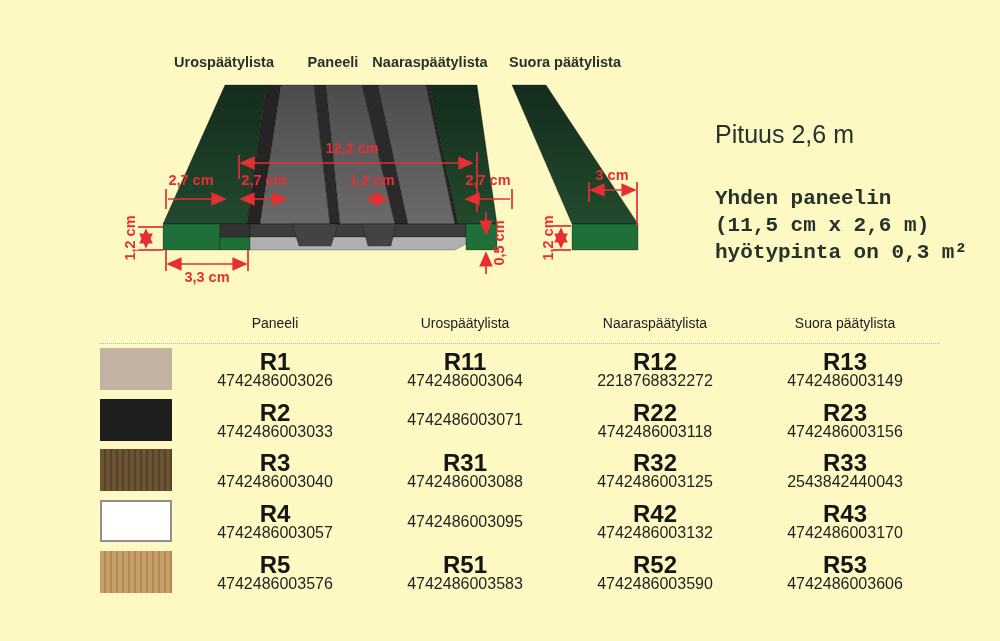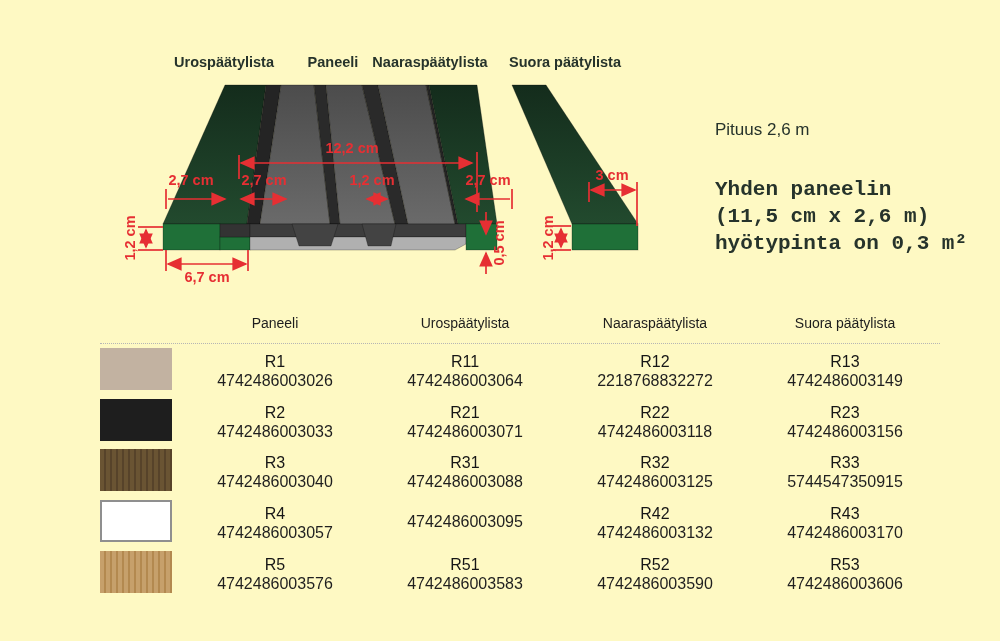--- a/index.html
+++ b/index.html
@@ -16,38 +16,38 @@
   }
   .diagram-svg { position:absolute; left:0; top:0; }
   .dim {
     position:absolute; transform:translateX(-50%);
     color:var(--dimension-red,#e62f33); font-weight:700; font-size:14.5px;
     white-space:nowrap; line-height:1;
   }
   .dim.rot { transform:translate(-50%,-50%) rotate(-90deg); }
   
   .info { position:absolute; left:715px; top:120px; color:var(--text-dark,#24332a); }
-  .info-length { font-size:17px; font-weight:500; }
+  .info-length { font-size:25px; font-weight:500; }
   .info-area { margin-top:36px; font-size:21px; font-weight:700; line-height:27px;font-family:Liberation Mono, monospace; }
   
   .ptable { position:absolute; left:100px; top:303px; width:840px; }
   .thead {
     display:grid; grid-template-columns:80px 190px 190px 190px 190px;
     align-items:center; height:40px;
     border-bottom:1px dotted #b5b5b5;
   }
   .th { text-align:center; font-size:14px; font-weight:500; color:#1d1d1d; }
   .trow {
     display:grid; grid-template-columns:80px 190px 190px 190px 190px;
     align-items:center; height:50.6px;
   }
   .swcell { display:flex; align-items:center; justify-content:flex-start; }
   .swatch { width:72px; height:42px; box-sizing:border-box; }
   .prodcell { text-align:center; }
-  .rcode { font-size:16px; font-weight:400; color:#161616; line-height:23px; }
+  .rcode { font-size:24px; font-weight:700; color:#161616; line-height:23px; }
   .ean { font-size:16px; font-weight:400; color:#1f1f1f; line-height:15px; }
 </style>
 </head>
 <body>
 
 <div class="page">
 
   <div class="part-label" style="left:224px">Urospäätylista</div>
   <div class="part-label" style="left:333px">Paneeli</div>
   <div class="part-label" style="left:430px">Naaraspäätylista</div>
@@ -132,21 +132,21 @@
       <line x1="553" y1="250" x2="571" y2="250"></line>
     </g>
   </svg>
 
   <div class="dim" style="left:352px; top:141px">12,2 cm</div>
   <div class="dim" style="left:191px; top:173px">2,7 cm</div>
   <div class="dim" style="left:264px; top:173px">2,7 cm</div>
   <div class="dim" style="left:372px; top:173px">1,2 cm</div>
   <div class="dim" style="left:488px; top:173px">2,7 cm</div>
   <div class="dim rot" style="left:130px; top:238px">1,2 cm</div>
-  <div class="dim" style="left:207px; top:270px">6,7 cm</div>
+  <div class="dim" style="left:207px; top:270px">3,3 cm</div>
   <div class="dim rot" style="left:499px; top:243px">0,5 cm</div>
   <div class="dim" style="left:612px; top:168px">3 cm</div>
   <div class="dim rot" style="left:548px; top:238px">1,2 cm</div>
 
   <div class="info">
     <div class="info-length">Pituus 2,6 m</div>
     <div class="info-area">
       <div>Yhden paneelin</div>
       <div>(11,5 cm x 2,6 m)</div>
       <div>hyötypinta on 0,3 m²</div>
@@ -185,21 +185,20 @@
         </div>
         <div class="trow">
           <div class="tcell swcell">
             <div class="swatch" style="background: rgb(30, 30, 30);"></div>
           </div>
           <div class="tcell prodcell">
             <div class="rcode">R2</div>
             <div class="ean">4742486003033</div>
           </div>
           <div class="tcell prodcell">
-            <div class="rcode">R21</div>
             <div class="ean">4742486003071</div>
           </div>
           <div class="tcell prodcell">
             <div class="rcode">R22</div>
             <div class="ean">4742486003118</div>
           </div>
           <div class="tcell prodcell">
             <div class="rcode">R23</div>
             <div class="ean">4742486003156</div>
           </div>
@@ -215,21 +214,21 @@
           <div class="tcell prodcell">
             <div class="rcode">R31</div>
             <div class="ean">4742486003088</div>
           </div>
           <div class="tcell prodcell">
             <div class="rcode">R32</div>
             <div class="ean">4742486003125</div>
           </div>
           <div class="tcell prodcell">
             <div class="rcode">R33</div>
-            <div class="ean">5744547350915</div>
+            <div class="ean">2543842440043</div>
           </div>
         </div>
         <div class="trow">
           <div class="tcell swcell">
             <div class="swatch" style="background: rgb(255, 255, 255); border: 2px solid rgb(143, 143, 143);"></div>
           </div>
           <div class="tcell prodcell">
             <div class="rcode">R4</div>
             <div class="ean">4742486003057</div>
           </div>

